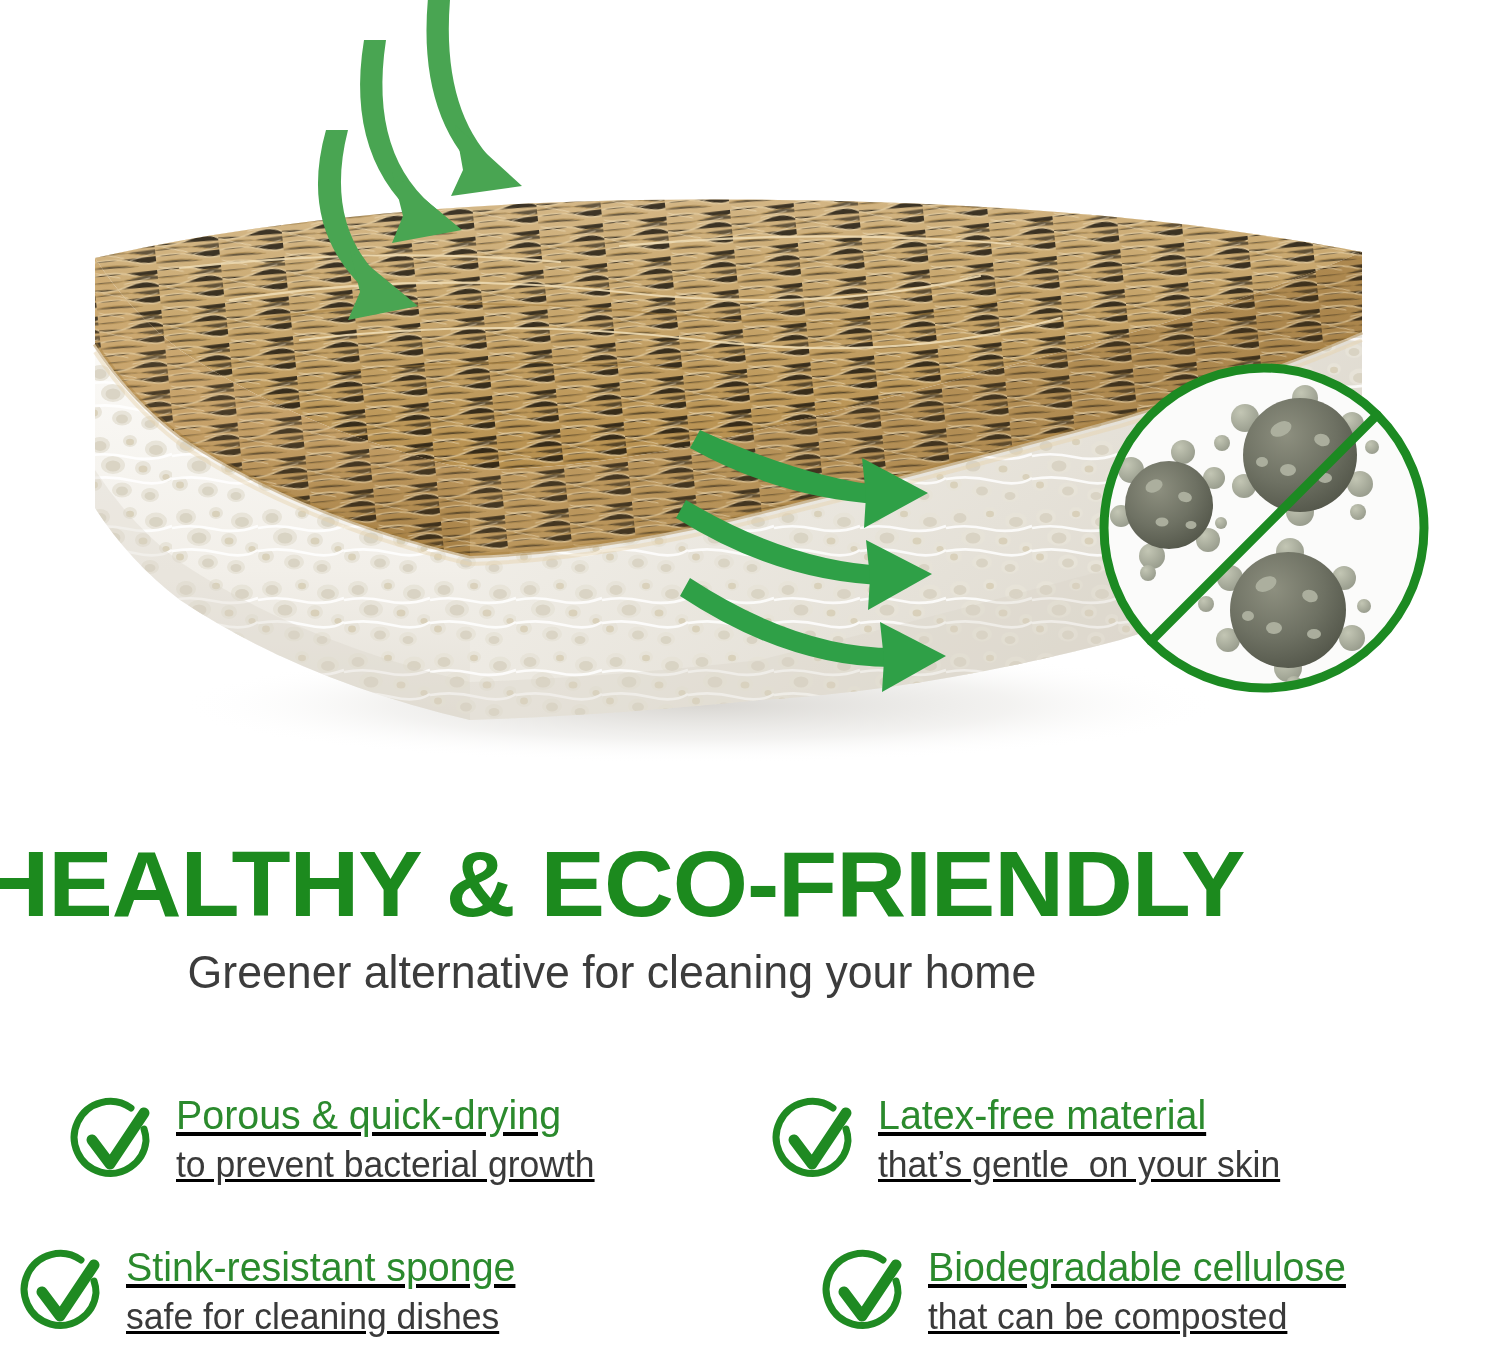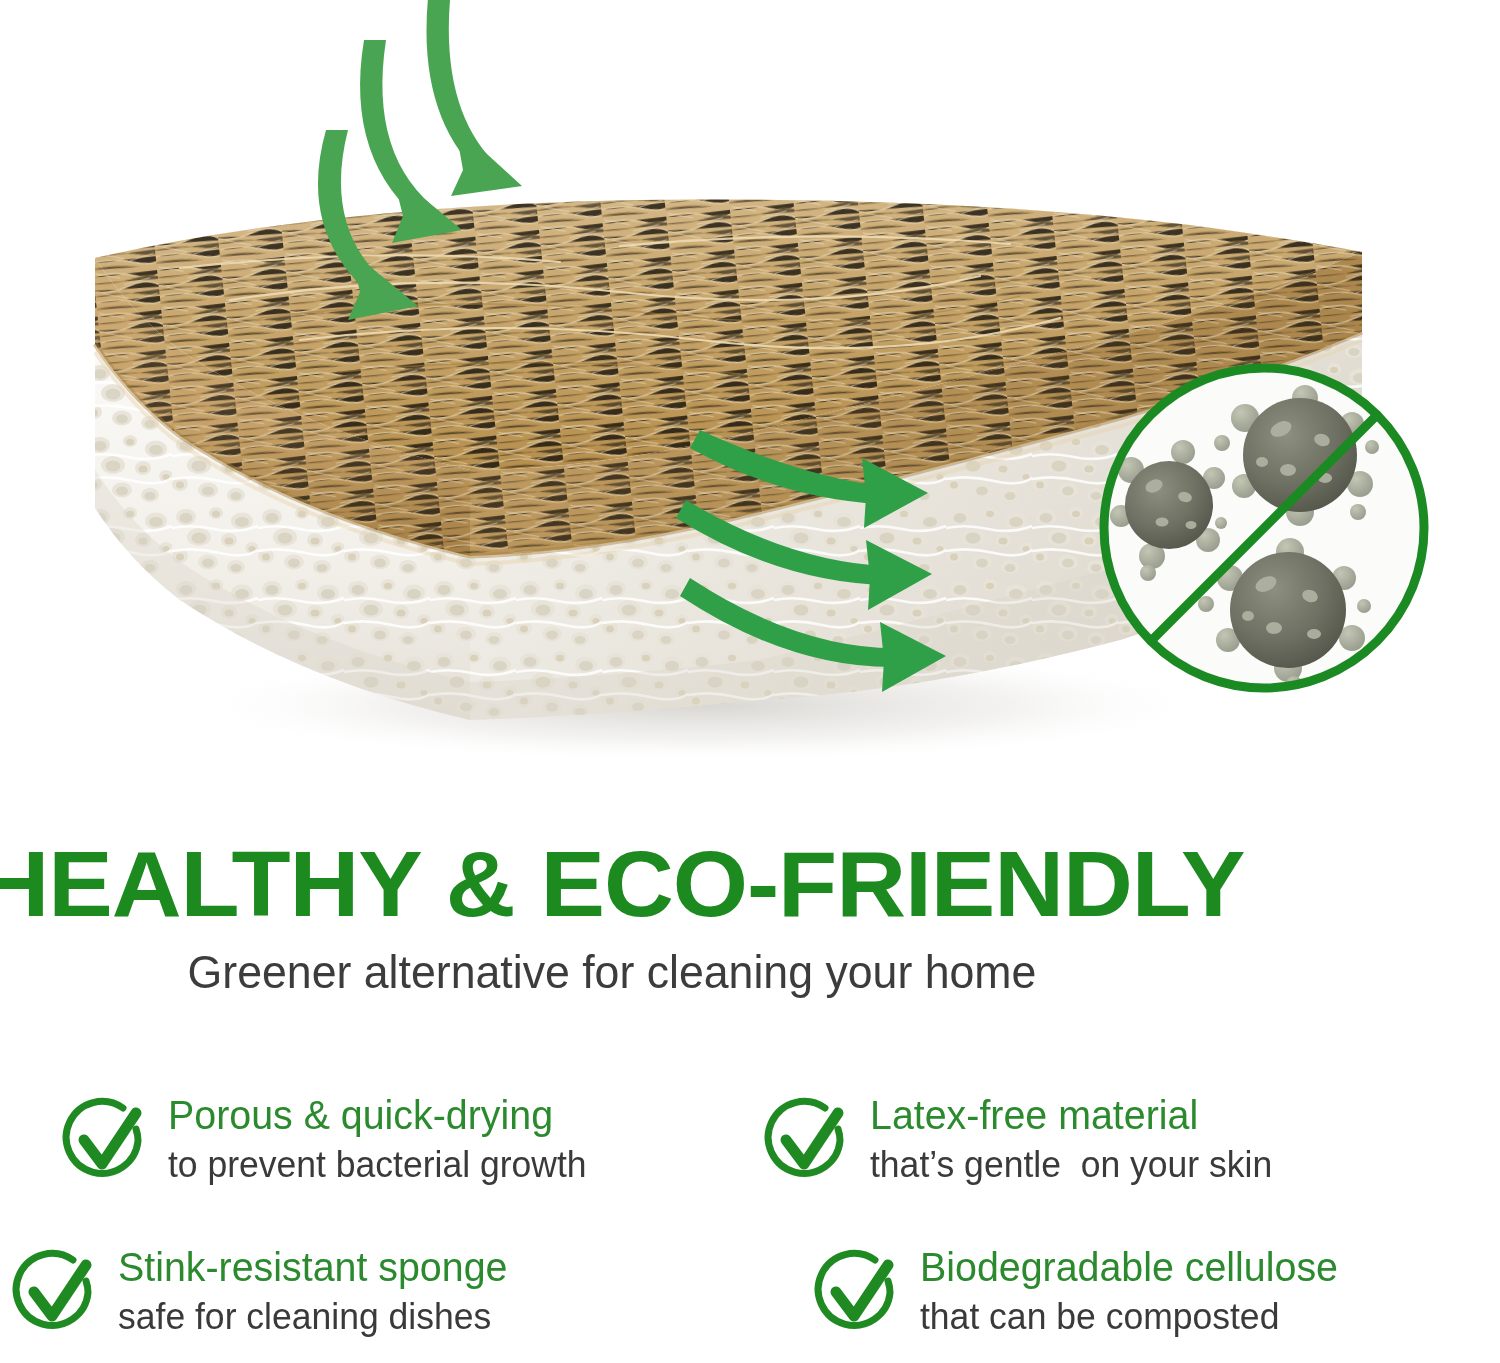--- a/index.html
+++ b/index.html
@@ -32,24 +32,25 @@
     font-weight:300;
     font-size:47px;
     line-height:52px;
     color:#3c3c3c;
     transform:scaleX(0.95);
     white-space:nowrap;
   }
 
   
   #features {
-    position:absolute; left:0; top:1090px; width:1384px; height:273px;
+    position:absolute; left:8px; top:1090px; width:1384px; height:273px;
     display:grid;
     grid-template-columns:752px 748px;
     grid-template-rows:152px 121px;
+    text-decoration:underline;
   }
   .feature { display:flex; align-items:flex-start; }
   .feature.col-left  { padding-left:60px; }
   .feature.col-right { padding-left:790px; }
   #features > .feature.col-right { padding-left:0; margin-left:10px; }
   .check-wrap { flex:0 0 auto; width:108px; padding-top:4px; }
   .check-wrap svg { display:block; }
   .feature-text { padding-top:2px; }
   .f-title {
     font-family:"Liberation Sans", sans-serif;

